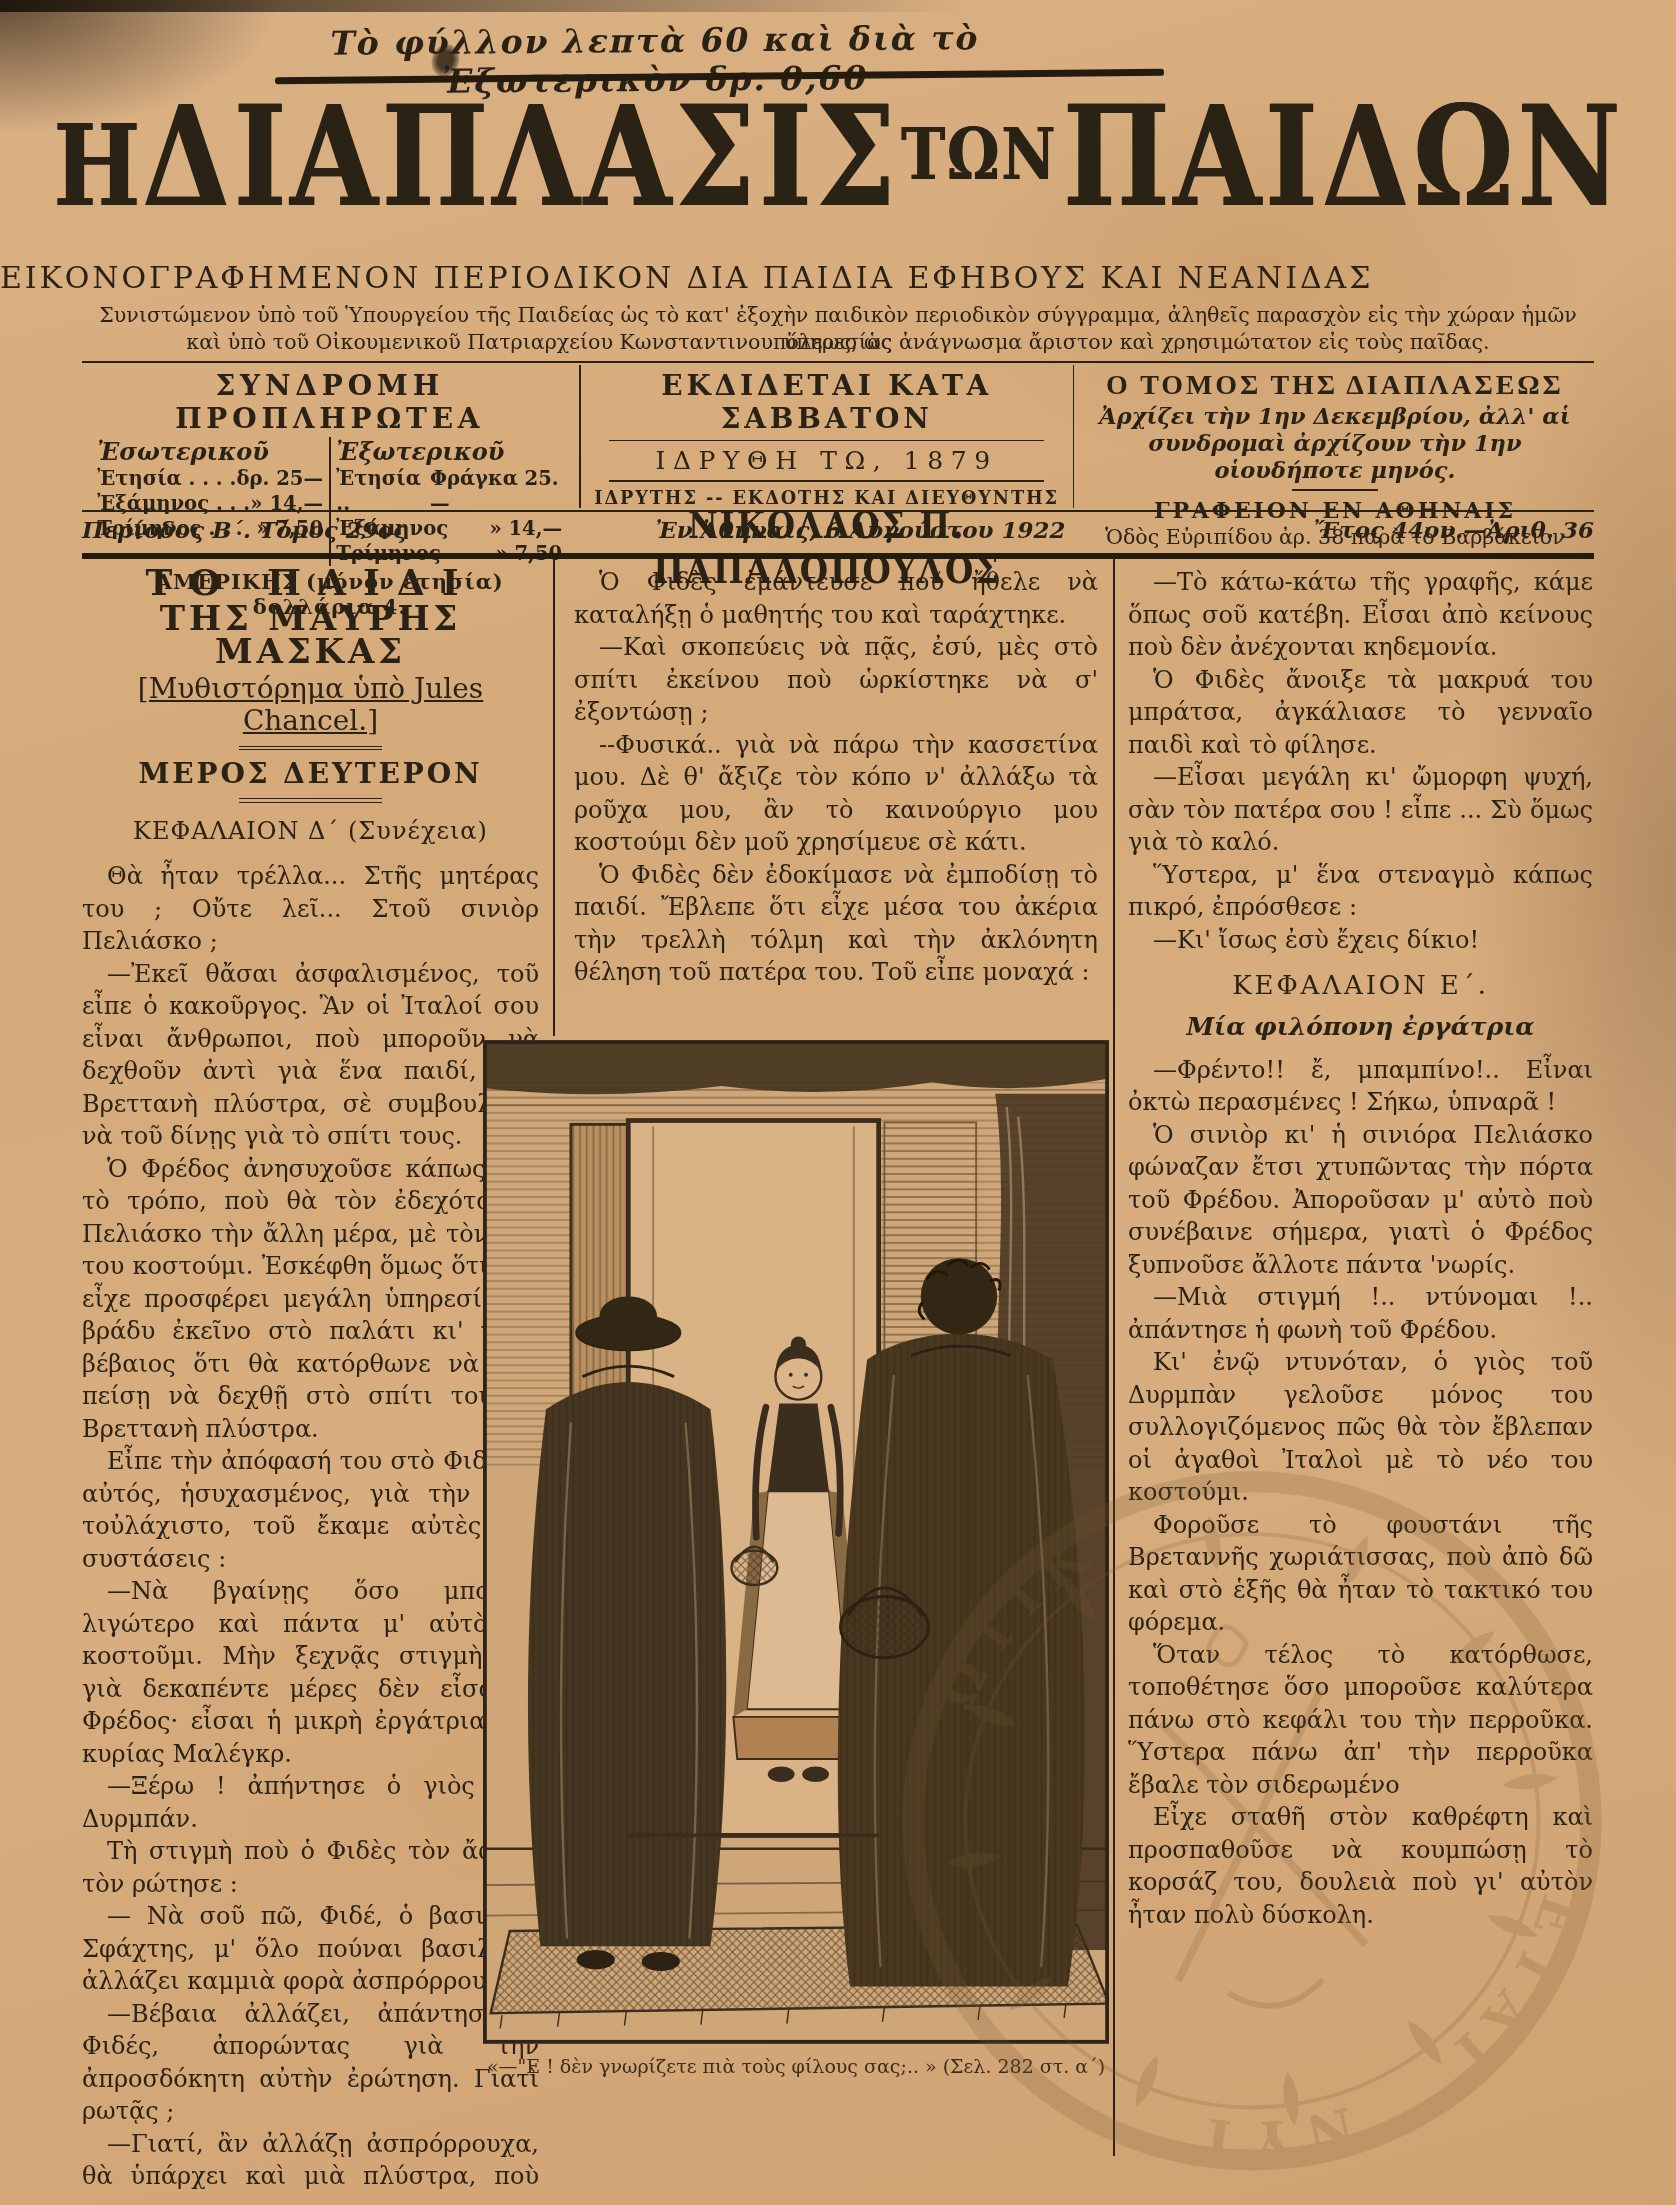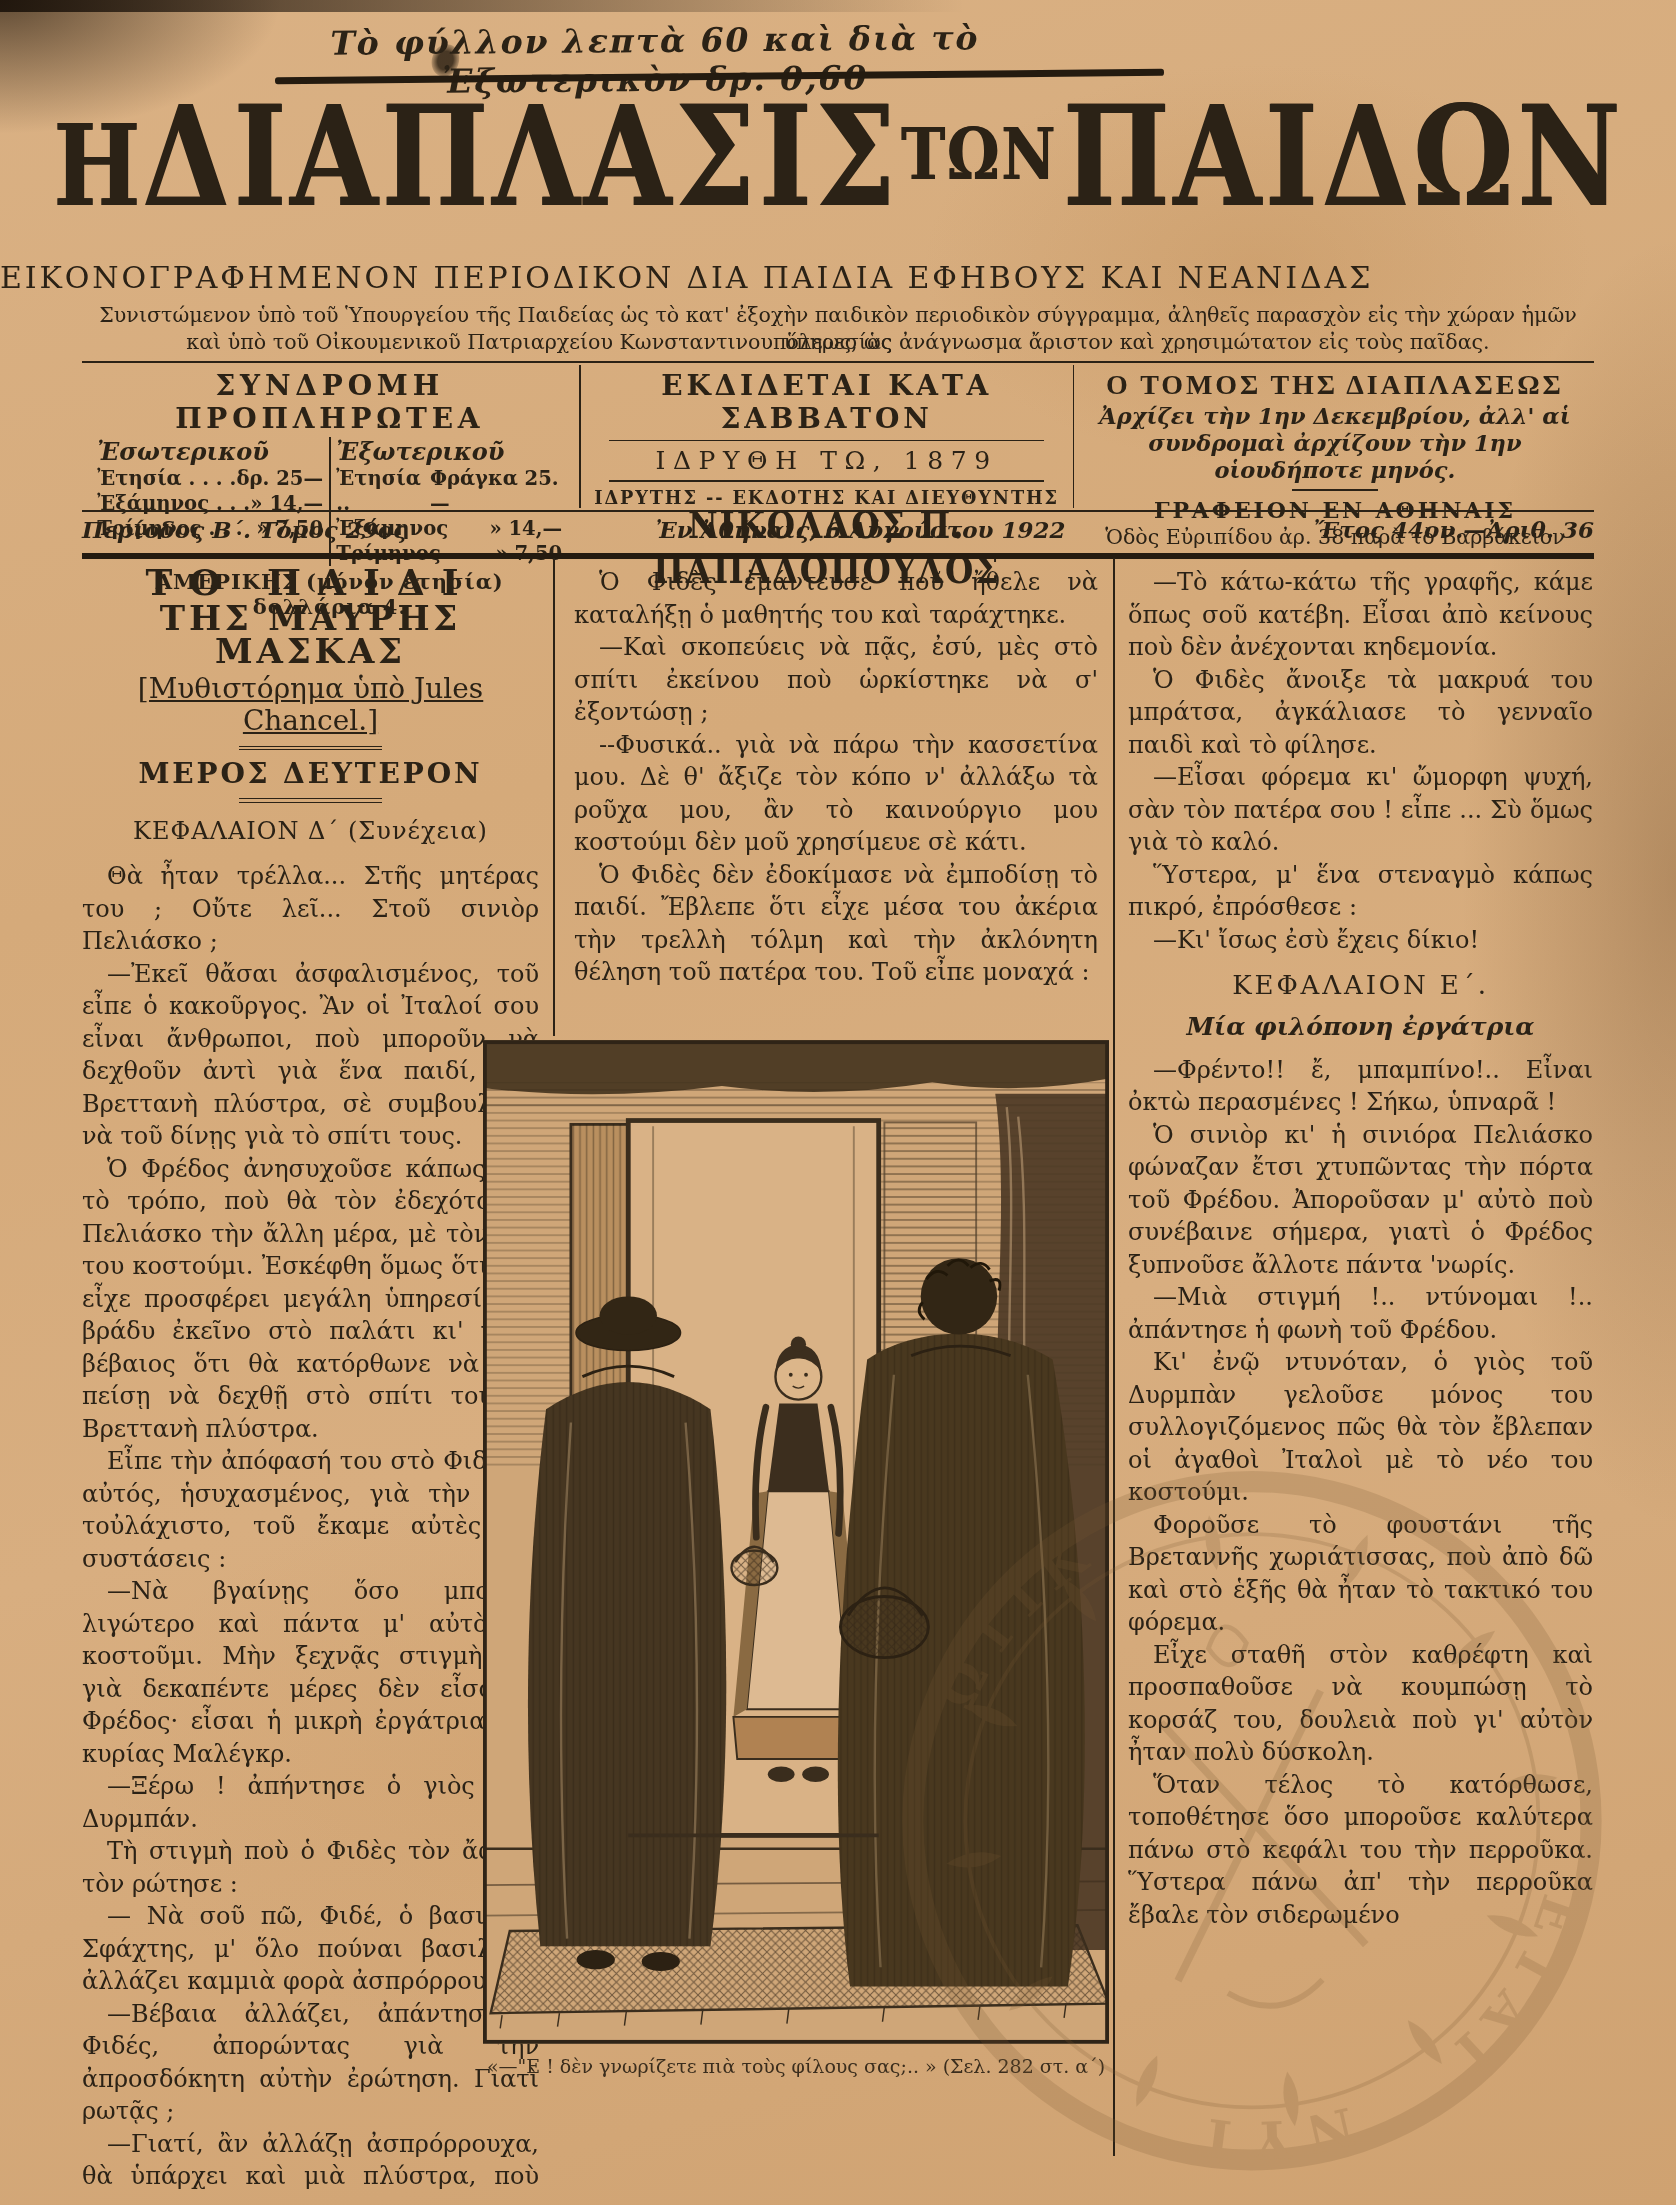--- a/index.html
+++ b/index.html
@@ -221,37 +221,37 @@
         <p class="para">--Φυσικά.. γιὰ νὰ πάρω τὴν κασσετίνα μου. Δὲ θ' ἄξιζε τὸν κόπο ν' ἀλλάξω τὰ ροῦχα μου, ἂν τὸ καινούργιο μου κοστούμι δὲν μοῦ χρησίμευε σὲ κάτι.</p>
         <p class="para">Ὁ Φιδὲς δὲν ἐδοκίμασε νὰ ἐμποδίσῃ τὸ παιδί. Ἔβλεπε ὅτι εἶχε μέσα του ἀκέρια τὴν τρελλὴ τόλμη καὶ τὴν ἀκλόνητη θέληση τοῦ πατέρα του. Τοῦ εἶπε μοναχά :</p>
       </div>
   </div>
 
   <div class="col" id="col3">
     <div>
 
     <p class="para">—Τὸ κάτω-κάτω τῆς γραφῆς, κάμε ὅπως σοῦ κατέβη. Εἶσαι ἀπὸ κείνους ποὺ δὲν ἀνέχονται κηδεμονία.</p>
         <p class="para">Ὁ Φιδὲς ἄνοιξε τὰ μακρυά του μπράτσα, ἀγκάλιασε τὸ γενναῖο παιδὶ καὶ τὸ φίλησε.</p>
-        <p class="para">—Εἶσαι φόρεμα κι' ὤμορφη ψυχή, σὰν τὸν πατέρα σου ! εἶπε ... Σὺ ὅμως γιὰ τὸ καλό.</p>
+        <p class="para">—Εἶσαι μεγάλη κι' ὤμορφη ψυχή, σὰν τὸν πατέρα σου ! εἶπε ... Σὺ ὅμως γιὰ τὸ καλό.</p>
         <p class="para">Ὕστερα, μ' ἕνα στεναγμὸ κάπως πικρό, ἐπρόσθεσε :</p>
         <p class="para">—Κι' ἴσως ἐσὺ ἔχεις δίκιο!</p>
       </div>
     <div class="chapter-block">
       <div class="ch-head">ΚΕΦΑΛΑΙΟΝ Ε´.</div>
       <div class="ch-sub">Μία φιλόπονη ἐργάτρια</div>
     </div>
     <div>
 
     <p class="para">—Φρέντο!! ἔ, μπαμπίνο!.. Εἶναι ὀκτὼ περασμένες ! Σήκω, ὑπναρᾶ !</p>
         <p class="para">Ὁ σινιὸρ κι' ἡ σινιόρα Πελιάσκο φώναζαν ἔτσι χτυπῶντας τὴν πόρτα τοῦ Φρέδου. Ἀποροῦσαν μ' αὐτὸ ποὺ συνέβαινε σήμερα, γιατὶ ὁ Φρέδος ξυπνοῦσε ἄλλοτε πάντα 'νωρίς.</p>
         <p class="para">—Μιὰ στιγμή !.. ντύνομαι !.. ἀπάντησε ἡ φωνὴ τοῦ Φρέδου.</p>
         <p class="para">Κι' ἐνῷ ντυνόταν, ὁ γιὸς τοῦ Δυρμπὰν γελοῦσε μόνος του συλλογιζόμενος πῶς θὰ τὸν ἔβλεπαν οἱ ἀγαθοὶ Ἰταλοὶ μὲ τὸ νέο του κοστούμι.</p>
         <p class="para">Φοροῦσε τὸ φουστάνι τῆς Βρεταννῆς χωριάτισσας, ποὺ ἀπὸ δῶ καὶ στὸ ἑξῆς θὰ ἦταν τὸ τακτικό του φόρεμα.</p>
+        <p class="para">Ὅταν τέλος τὸ κατόρθωσε, τοποθέτησε ὅσο μποροῦσε καλύτερα πάνω στὸ κεφάλι του τὴν περροῦκα. Ὕστερα πάνω ἀπ' τὴν περροῦκα ἔβαλε τὸν σιδερωμένο</p>
         <p class="para">Εἶχε σταθῆ στὸν καθρέφτη καὶ προσπαθοῦσε νὰ κουμπώσῃ τὸ κορσάζ του, δουλειὰ ποὺ γι' αὐτὸν ἦταν πολὺ δύσκολη.</p>
-        <p class="para">Ὅταν τέλος τὸ κατόρθωσε, τοποθέτησε ὅσο μποροῦσε καλύτερα πάνω στὸ κεφάλι του τὴν περροῦκα. Ὕστερα πάνω ἀπ' τὴν περροῦκα ἔβαλε τὸν σιδερωμένο</p>
       </div>
   </div>
 
   <div class="illustration">
     <svg viewBox="0 0 655 1050" xmlns="http://www.w3.org/2000/svg">
       <defs>
         <pattern id="ph" width="5" height="8" patternUnits="userSpaceOnUse">
           <line x1="0" y1="4" x2="5" y2="4" stroke="rgba(58,44,28,.55)" stroke-width="1.3"></line>
         </pattern>
         <pattern id="pv" width="7" height="6" patternUnits="userSpaceOnUse">

